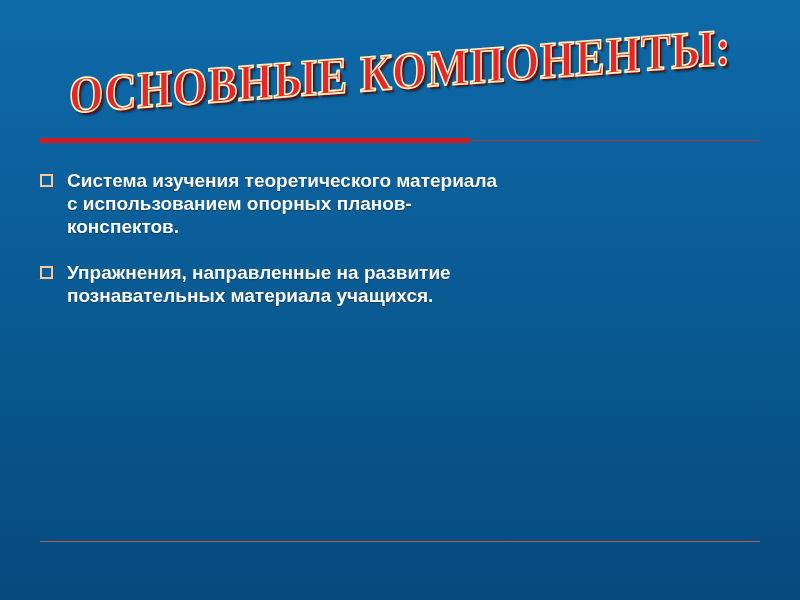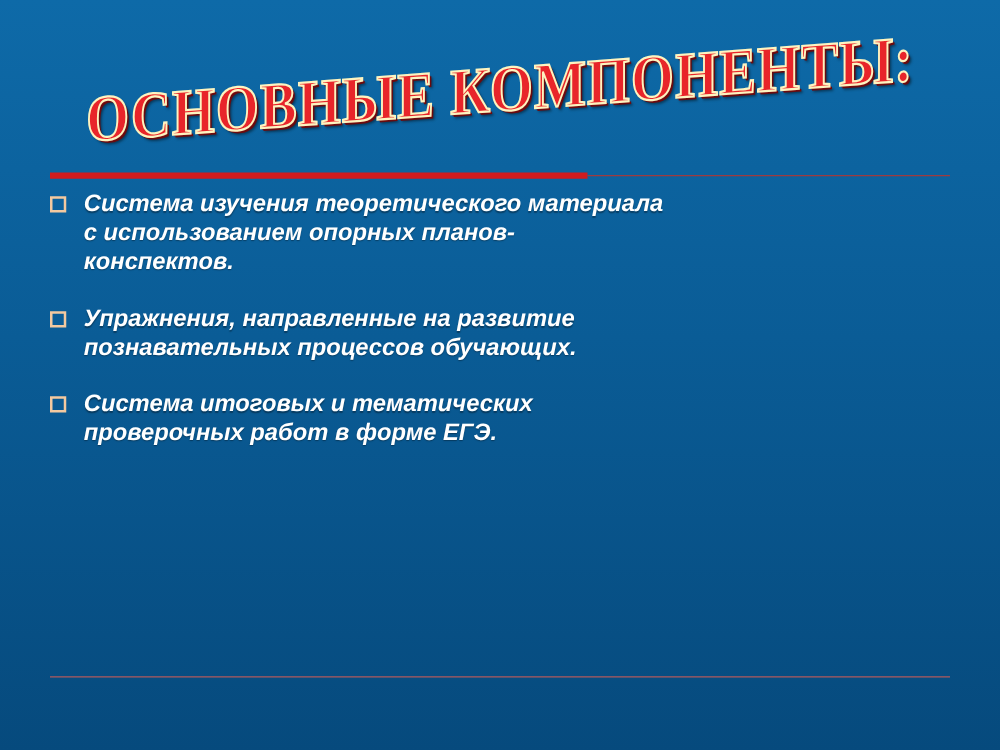--- a/index.html
+++ b/index.html
@@ -70,23 +70,22 @@
     left: 40px;
     bottom: 58px;
     width: 720px;
     height: 1px;
     background: #b05a5e;
   }
   
   .content {
     position: absolute;
     left: 40px;
-    top: 152px;
+    top: 169px;
     width: 700px;
-    font-style: italic;
   }
   .bullet-row {
     display: flex;
     align-items: flex-start;
     margin-bottom: 22px;
   }
   .bullet-marker {
     flex: 0 0 auto;
     width: 13px;
     height: 13px;
@@ -123,26 +122,21 @@
     <div class="bullet-row">
       <span class="bullet-marker"></span>
       <span class="bullet-text">Система изучения теоретического  материала
 с использованием опорных планов-
 конспектов.</span>
     </div>
 
     <div class="bullet-row">
       <span class="bullet-marker"></span>
       <span class="bullet-text">Упражнения, направленные на развитие
-познавательных процессов обучающих.</span>
+познавательных материала учащихся.</span>
     </div>
 
 
-    <div class="bullet-row">
-      <span class="bullet-marker"></span>
-      <span class="bullet-text"> Система итоговых и тематических
-проверочных работ в форме ЕГЭ.</span>
-    </div>
 
   </div>
 
   <div class="rule-bottom"></div>
 </div>
 
 </body></html>

